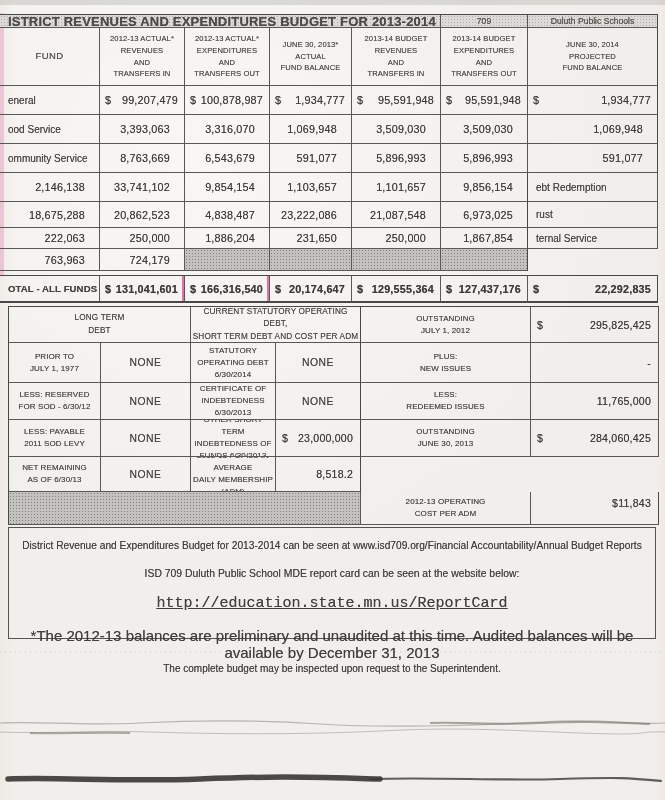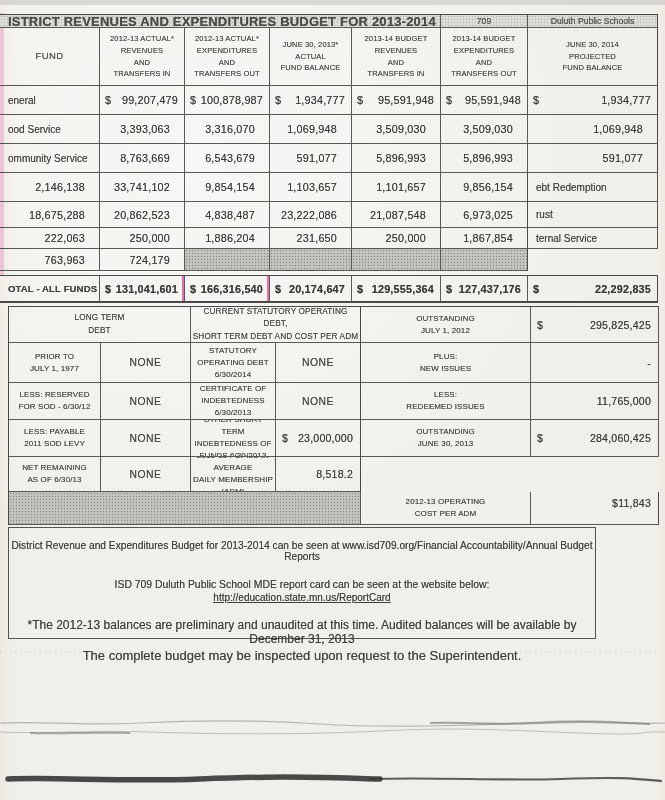--- a/index.html
+++ b/index.html
@@ -68,29 +68,29 @@
   .t2 .lbl{ font-size:8px; line-height:1.5; color:#4c4a48; letter-spacing:.1px;}
   .t2 .val{ flex-direction:row; justify-content:flex-end; text-align:right; padding-right:7px; width:auto;
             box-sizing:border-box; align-self:stretch; letter-spacing:.2px;}
   .t2 .money{ justify-content:space-between; padding:0 7px 0 6px;}
   .t2 .none{ font-size:10.4px; letter-spacing:.5px; color:#454442;}
   .t2 .vtop{ align-items:flex-start; padding-top:5px;}
   .t2 .gray-span{ grid-column:1/5; }
 
   
   .foot{
-    position:absolute; top:527px; left:8px; width:588px; height:112px;
+    position:absolute; top:527px; left:8px; width:648px; height:112px;
     border:1.5px solid #55534f; box-sizing:border-box;
     text-align:center; color:#403f3d;
   }
   .foot .l1{ margin-top:12px; font-size:10.2px; }
   .foot .l2{ margin-top:17px; font-size:10.4px; }
-  .foot .link{ margin-top:2px; font-size:10px; text-decoration:underline; }
-  .foot .l3{ margin-top:15px; font-size:12px; }
-  .foot .l4{ margin-top:2px; font-size:13px; }
+  .foot .link{ margin-top:16px; font-size:15px; text-decoration:underline;font-family:Liberation Mono, monospace; }
+  .foot .l3{ margin-top:15px; font-size:15px; }
+  .foot .l4{ margin-top:2px; font-size:10px; }
 
   .artifacts{ position:absolute; inset:0; pointer-events:none; }
 </style>
 </head>
 <body>
 
 <div class="page scan-text">
 
   <svg class="artifacts" width="665" height="800" viewBox="0 0 665 800">
     <rect x="0" y="0" width="665" height="5" fill="#b9b7b3" opacity="0.45"></rect>

